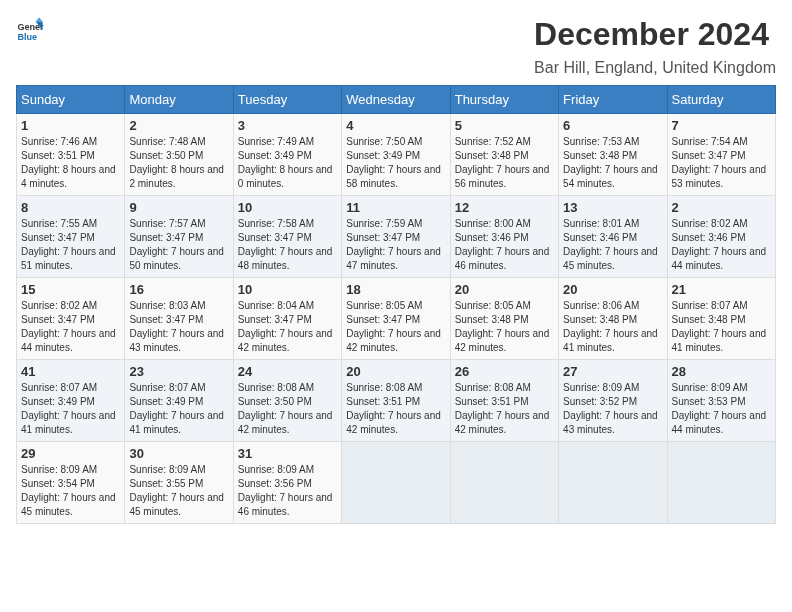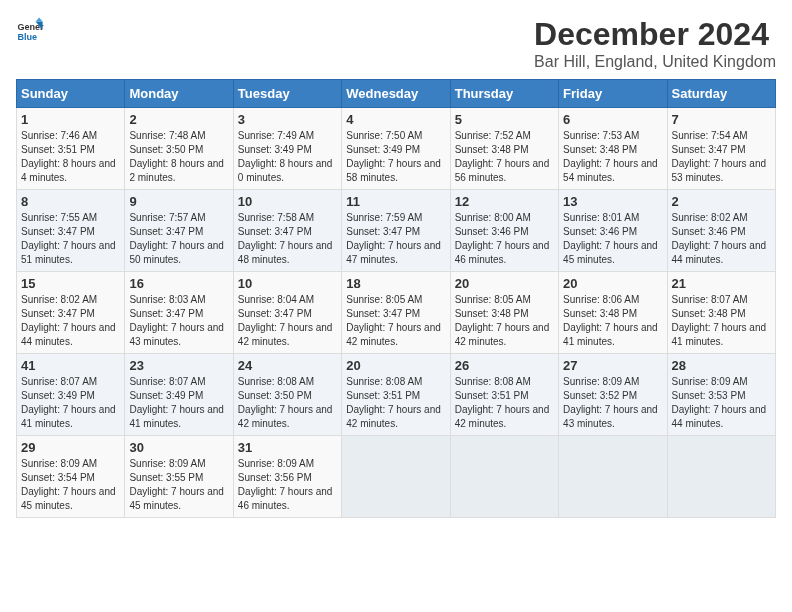--- a/index.html
+++ b/index.html
@@ -29,33 +29,34 @@
       text-align: left;
     }
     .main-title {
       font-size: 32px;
       font-weight: bold;
       color: #333;
     }
     .sub-title {
       font-size: 16px;
       color: #555;
+      margin-top: 6px;
     }
     table {
       width: 100%;
       border-collapse: collapse;
       font-size: 11px;
     }
     thead tr th {
       background-color: #3a7fc1;
       color: #fff;
       padding: 6px 4px;
       text-align: left;
       font-size: 13px;
-      font-weight: bold;
+      font-weight: normal;
       border: 1px solid #2a6aaa;
     }
     tbody tr td {
       border: 1px solid #ddd;
       padding: 4px 4px;
       vertical-align: top;
       background: #fff;
       color: #333;
       width: calc(100% / 7);
     }

